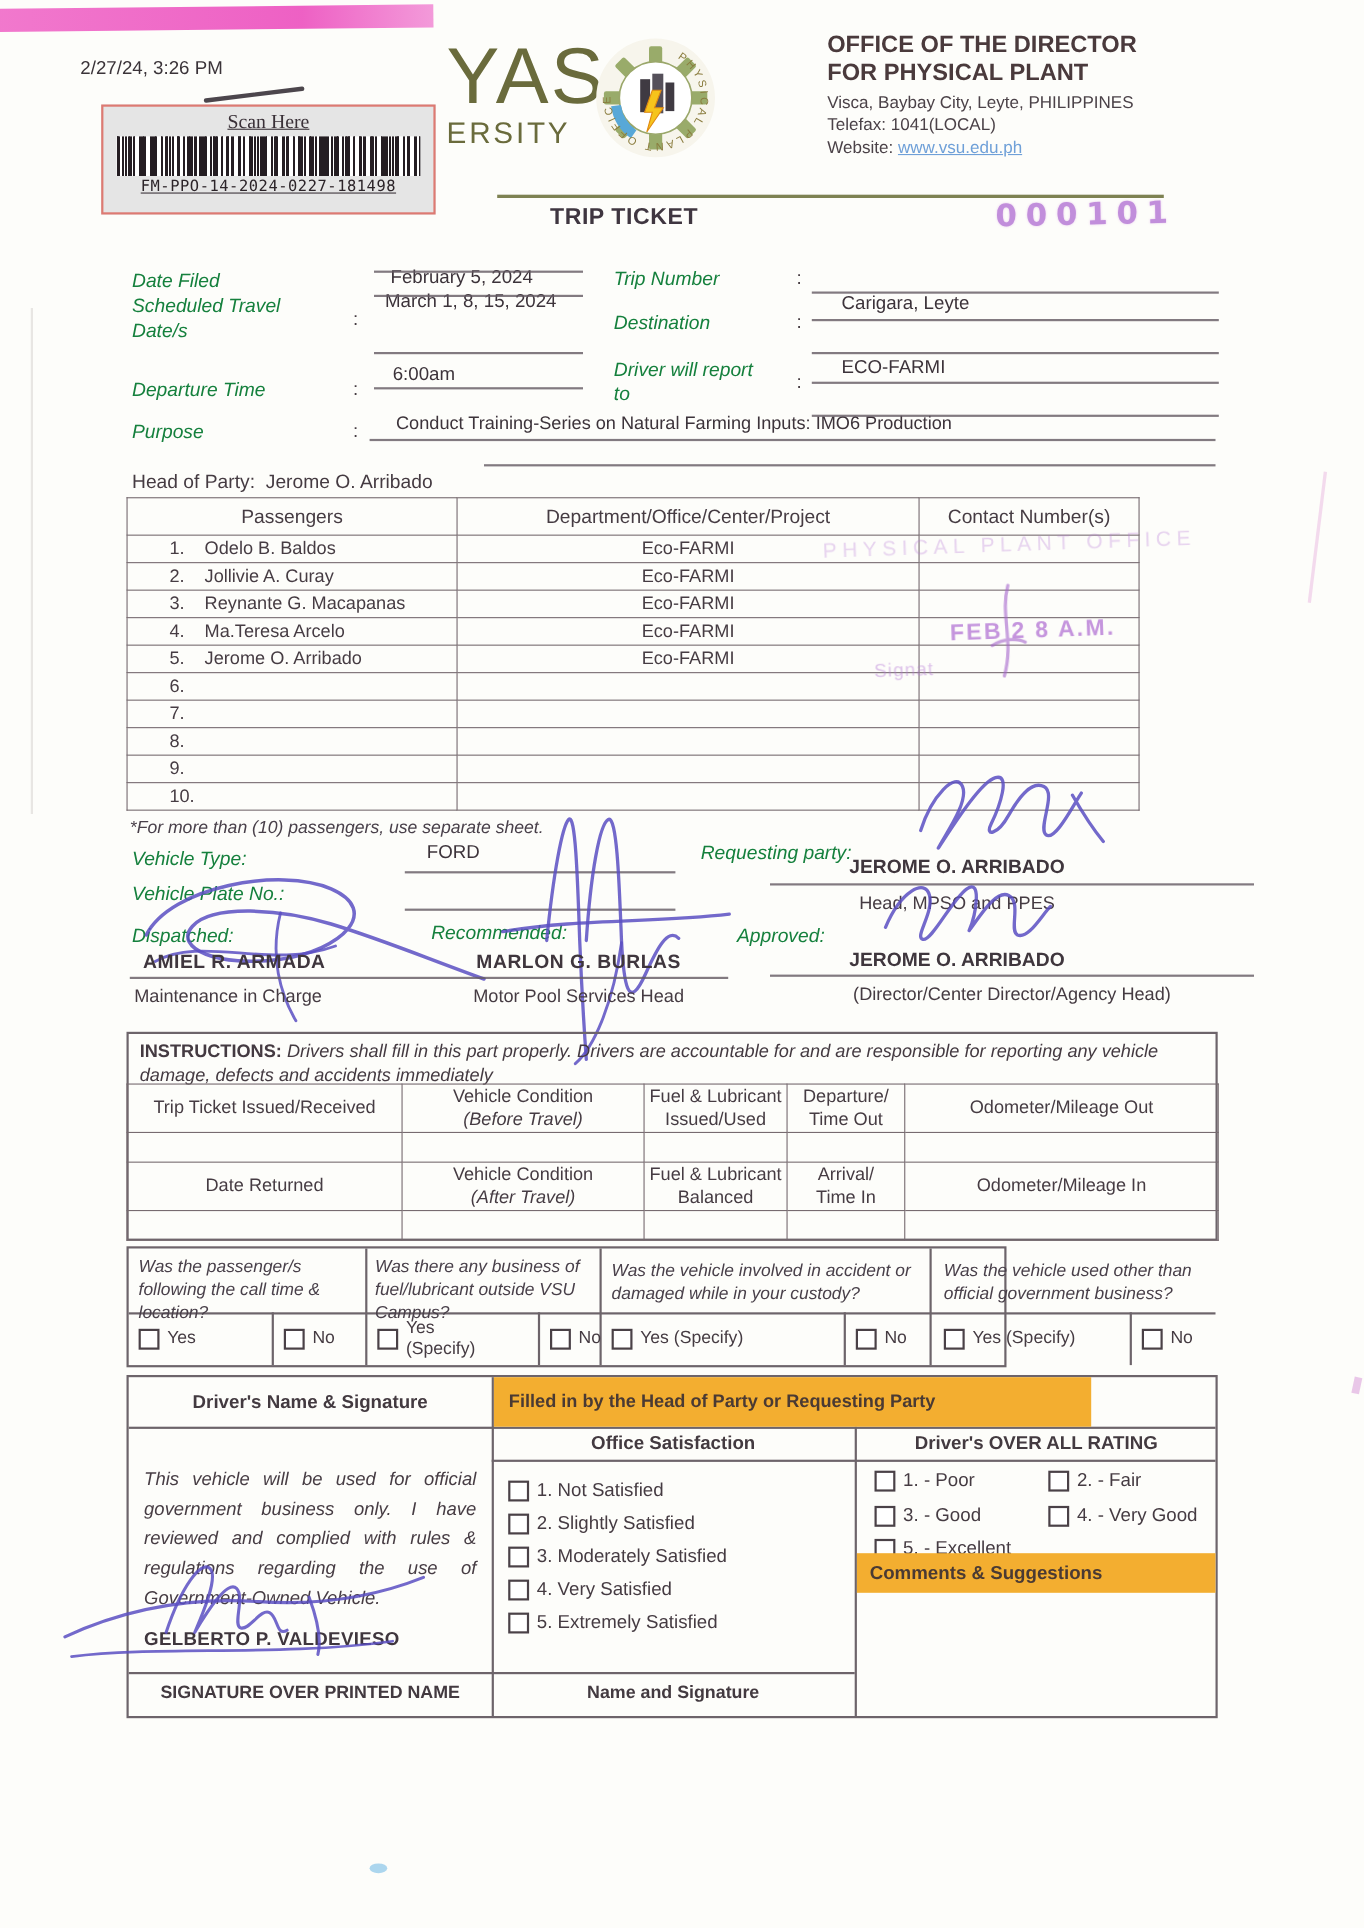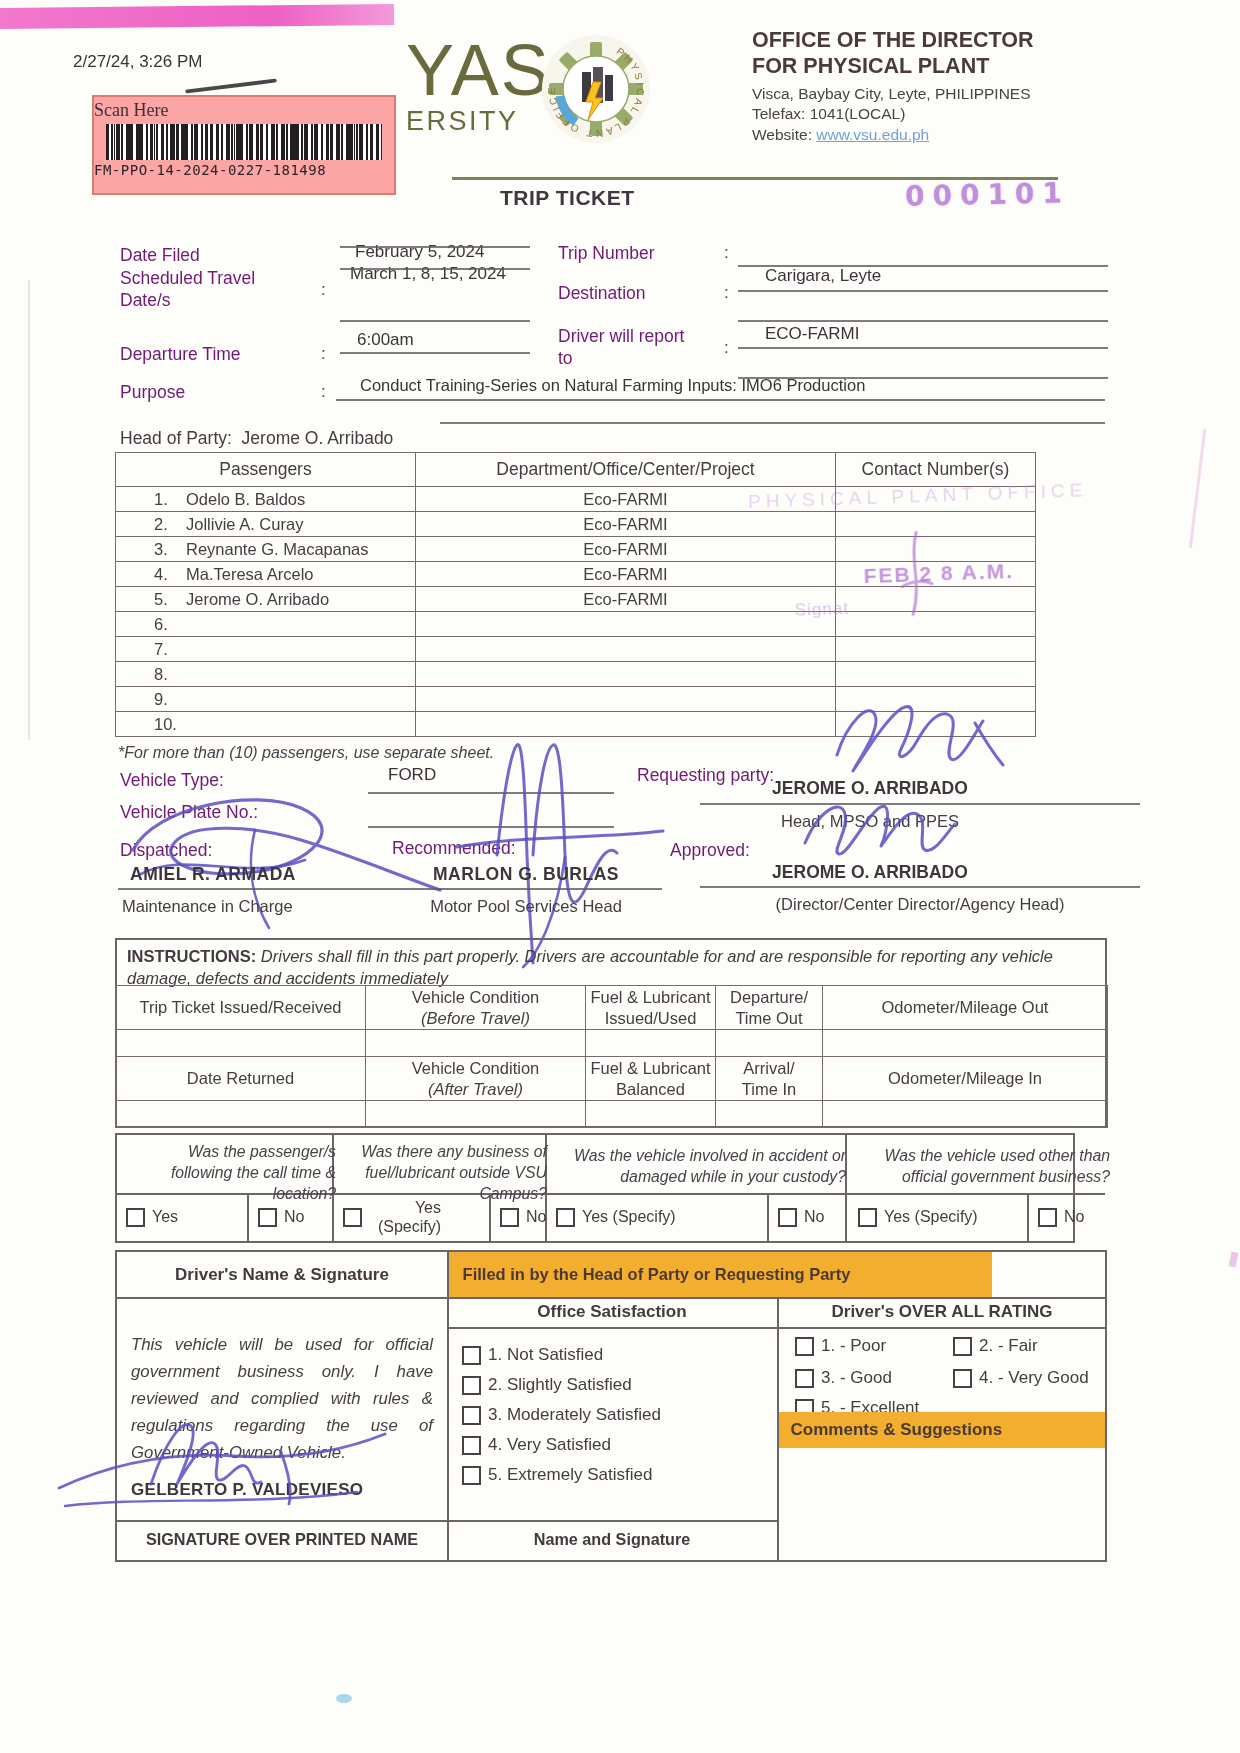--- a/index.html
+++ b/index.html
@@ -1,19 +1,19 @@
 <!DOCTYPE html>
 <html><head>
 <meta charset="utf-8">
 <style>
   html,body{margin:0;padding:0;background:#e8e8e8;}
   .page{position:relative;width:1240px;height:1753px;background:#fdfdfa;
         font-family:"Liberation Sans",sans-serif;color:#3e363c;overflow:hidden;margin:0 auto;}
   .ab{position:absolute;}
-  .lb{position:absolute;font-size:17.5px;color:#701a75;}
+  .lb{position:absolute;font-size:17.5px;color:#15803d;font-style:italic;}
   .vl{position:absolute;font-size:17px;color:#3c333a;}
   .ul{position:absolute;height:0;border-bottom:2px solid #635961;opacity:.8;}
   .c{position:absolute;font-size:17px;color:#453b42;}
   .bold{font-weight:bold;}
   .it{font-style:italic;}
   .ctr{text-align:center;}
   .cb{display:inline-block;width:15px;height:15px;border:2px solid #4a4147;background:#fff;
       vertical-align:-2px;margin-right:7px;flex:none;}
   .ptable{border-collapse:collapse;table-layout:fixed;}
   .ptable td,.ptable th{border:1.6px solid #776b70;font-size:16.5px;font-weight:normal;
@@ -31,21 +31,21 @@
 <body>
 
 <div class="page">
 
   <div class="ab" style="left:-4px;top:6px;width:398px;height:21px;background:linear-gradient(90deg,#f06ac8,#ec4fbe 70%,#f28fd6);transform:rotate(-0.6deg);opacity:.9;"></div>
 
   <div class="ab" style="left:73px;top:52px;font-size:17px;color:#3a3338;">2/27/24, 3:26 PM</div>
 
   <div class="ab" style="left:185px;top:84px;width:92px;height:4px;background:#4c464c;transform:rotate(-7deg);border-radius:2px;"></div>
 
-  <div class="ab" style="left:92px;top:95px;width:300px;height:96px;border:2px solid #dd7a72;background:#fca5a5;text-align:left;">
+  <div class="ab" style="left:92px;top:95px;width:300px;height:96px;border:2px solid #dd7a72;background:#e5e5e5;text-align:center;text-decoration:underline;">
     <div style="font-family:'Liberation Serif',serif;font-size:18px;margin-top:3px;color:#3a3138;">Scan Here</div>
     <div style="margin:3px auto 0;width:276px;height:36px;background-color:#fff;background-image:
            repeating-linear-gradient(90deg,#241d22 0 2px,transparent 2px 5px),
            repeating-linear-gradient(90deg,#241d22 0 1px,transparent 1px 8px),
            repeating-linear-gradient(90deg,#241d22 0 3px,transparent 3px 11px);"></div>
     <div style="font-family:'DejaVu Sans Mono',monospace;font-size:14px;letter-spacing:.5px;margin-top:2px;color:#2c2429;">FM-PPO-14-2024-0227-181498</div>
   </div>
 
   <div class="ab" style="left:406px;top:36px;color:#6a6b3c;">
     <div style="font-size:72px;line-height:.95;letter-spacing:2px;">YAS</div>
@@ -313,21 +313,21 @@
         <td></td>
             <td></td>
         <td></td>
             <td></td>
         <td></td>
       </tr>
     </tbody>
       </table>
   </div>
 
-  <div class="ab" style="left:115px;top:1133px;width:960px;height:110px;border:2px solid #6d646a;box-sizing:border-box;text-align:right;">
+  <div class="ab" style="left:115px;top:1133px;width:800px;height:110px;border:2px solid #6d646a;box-sizing:border-box;">
 
     <div class="vline" style="left:215px;top:0;width:1.6px;height:106px;"></div>
     <div class="vline" style="left:428px;top:0;width:1.6px;height:106px;"></div>
     <div class="vline" style="left:728px;top:0;width:1.6px;height:106px;"></div>
 
     <div class="hline" style="left:0;top:58px;width:988px;height:1.6px;"></div>
 
     <div class="vline" style="left:130px;top:58px;width:1.6px;height:48px;"></div>
     <div class="vline" style="left:372px;top:58px;width:1.6px;height:48px;"></div>
     <div class="vline" style="left:650px;top:58px;width:1.6px;height:48px;"></div>

